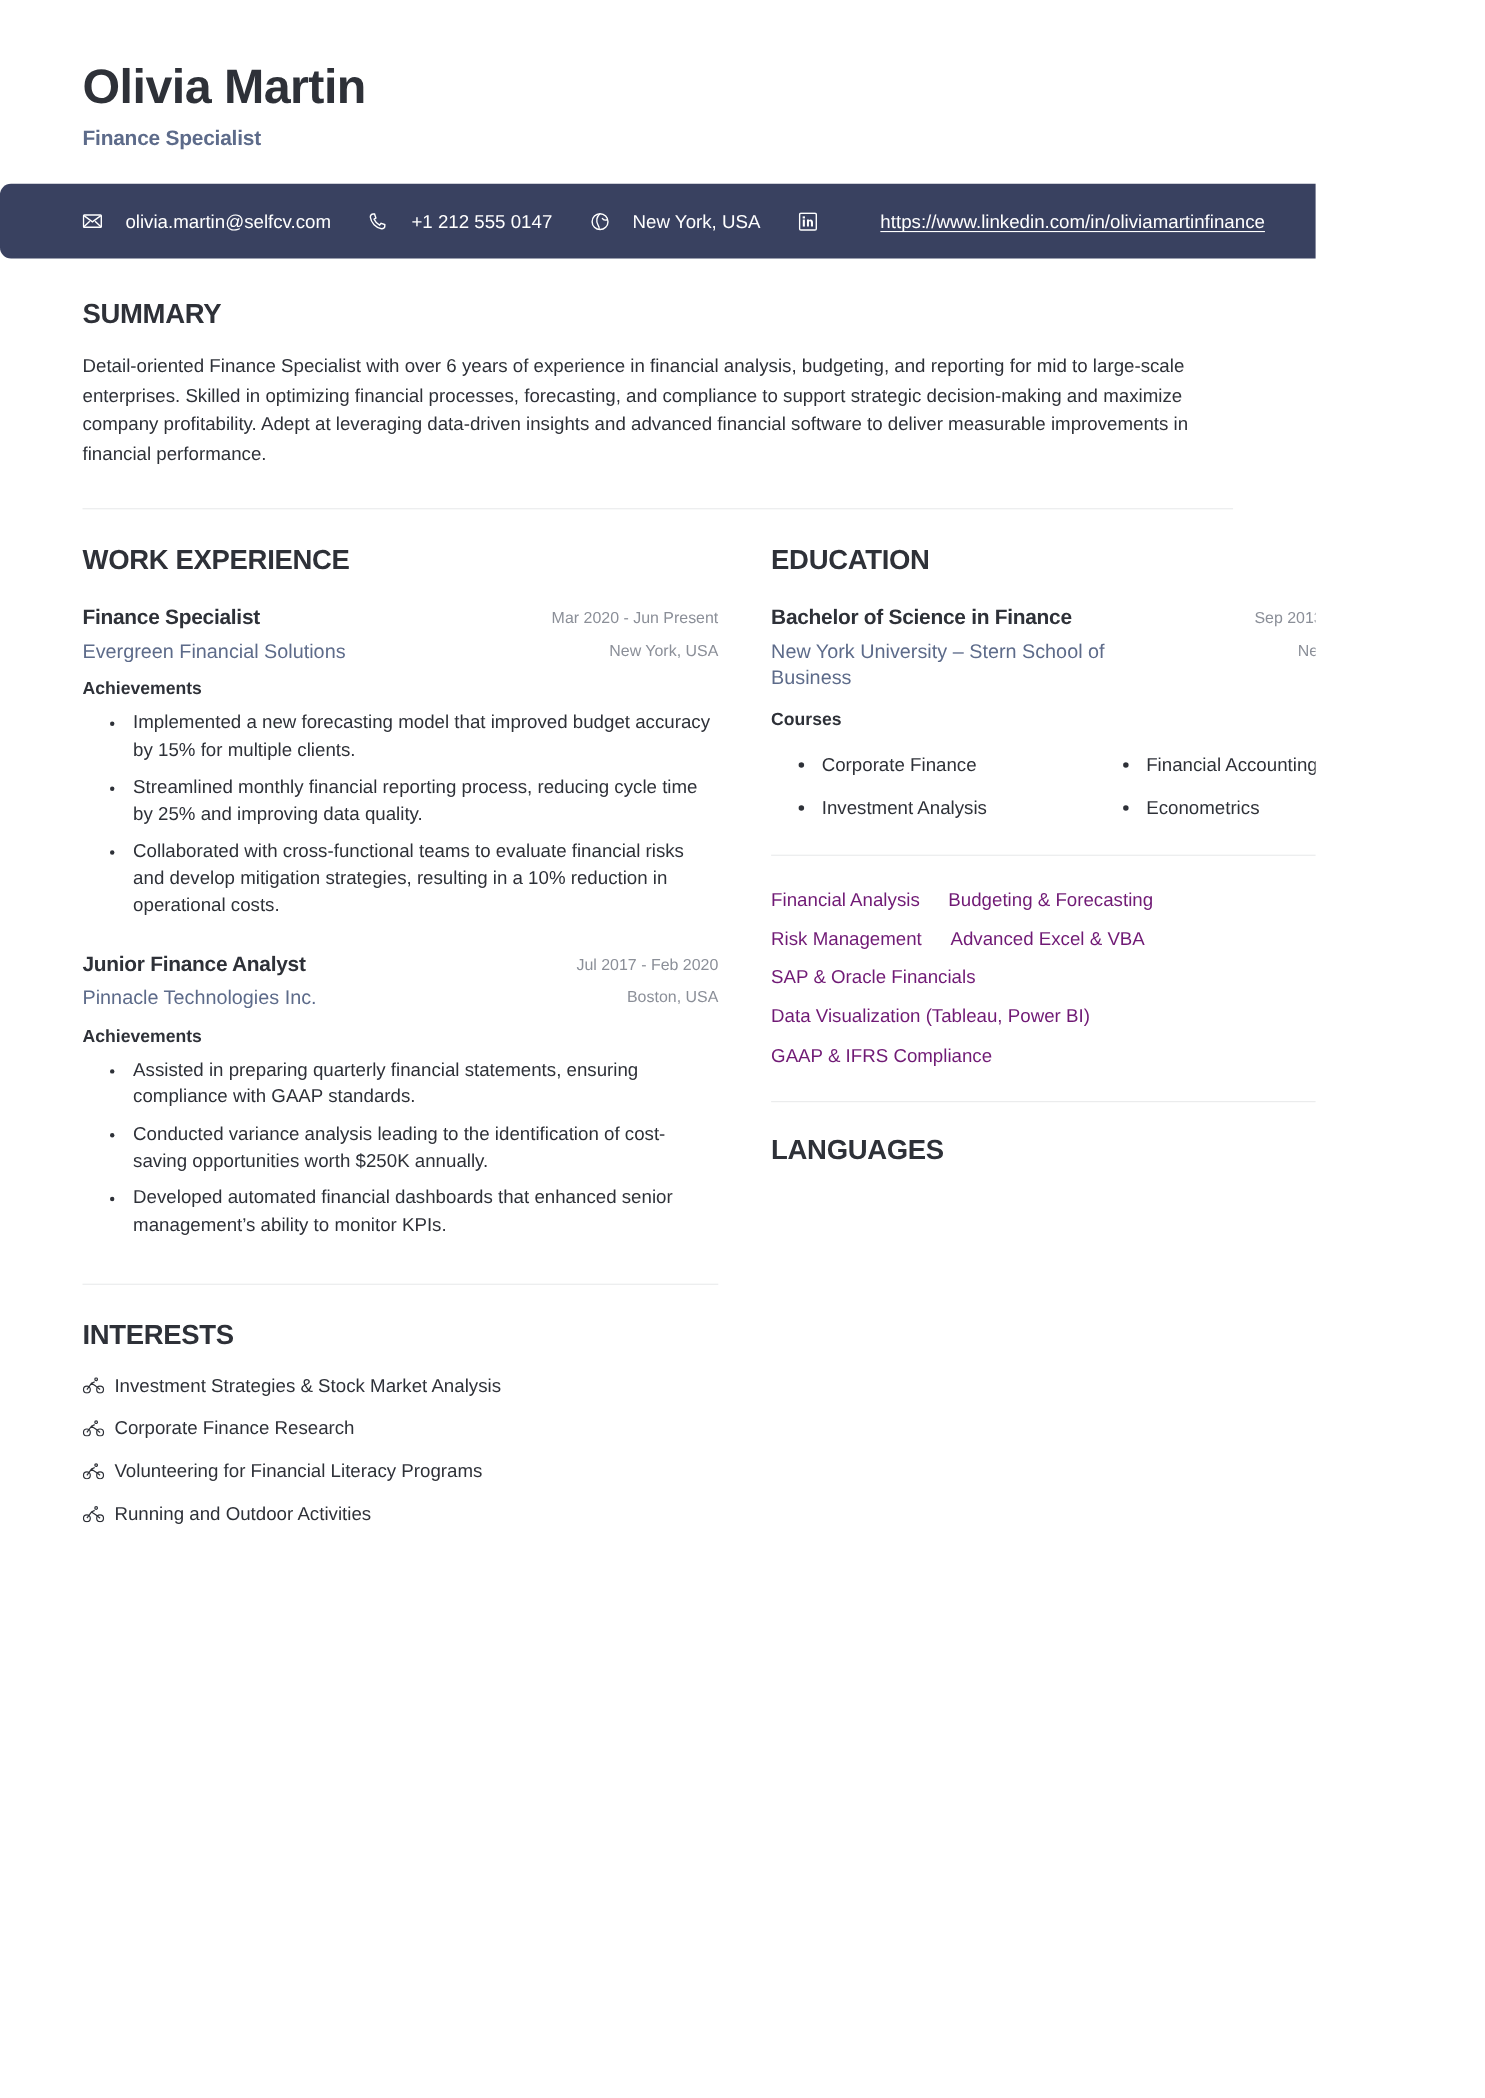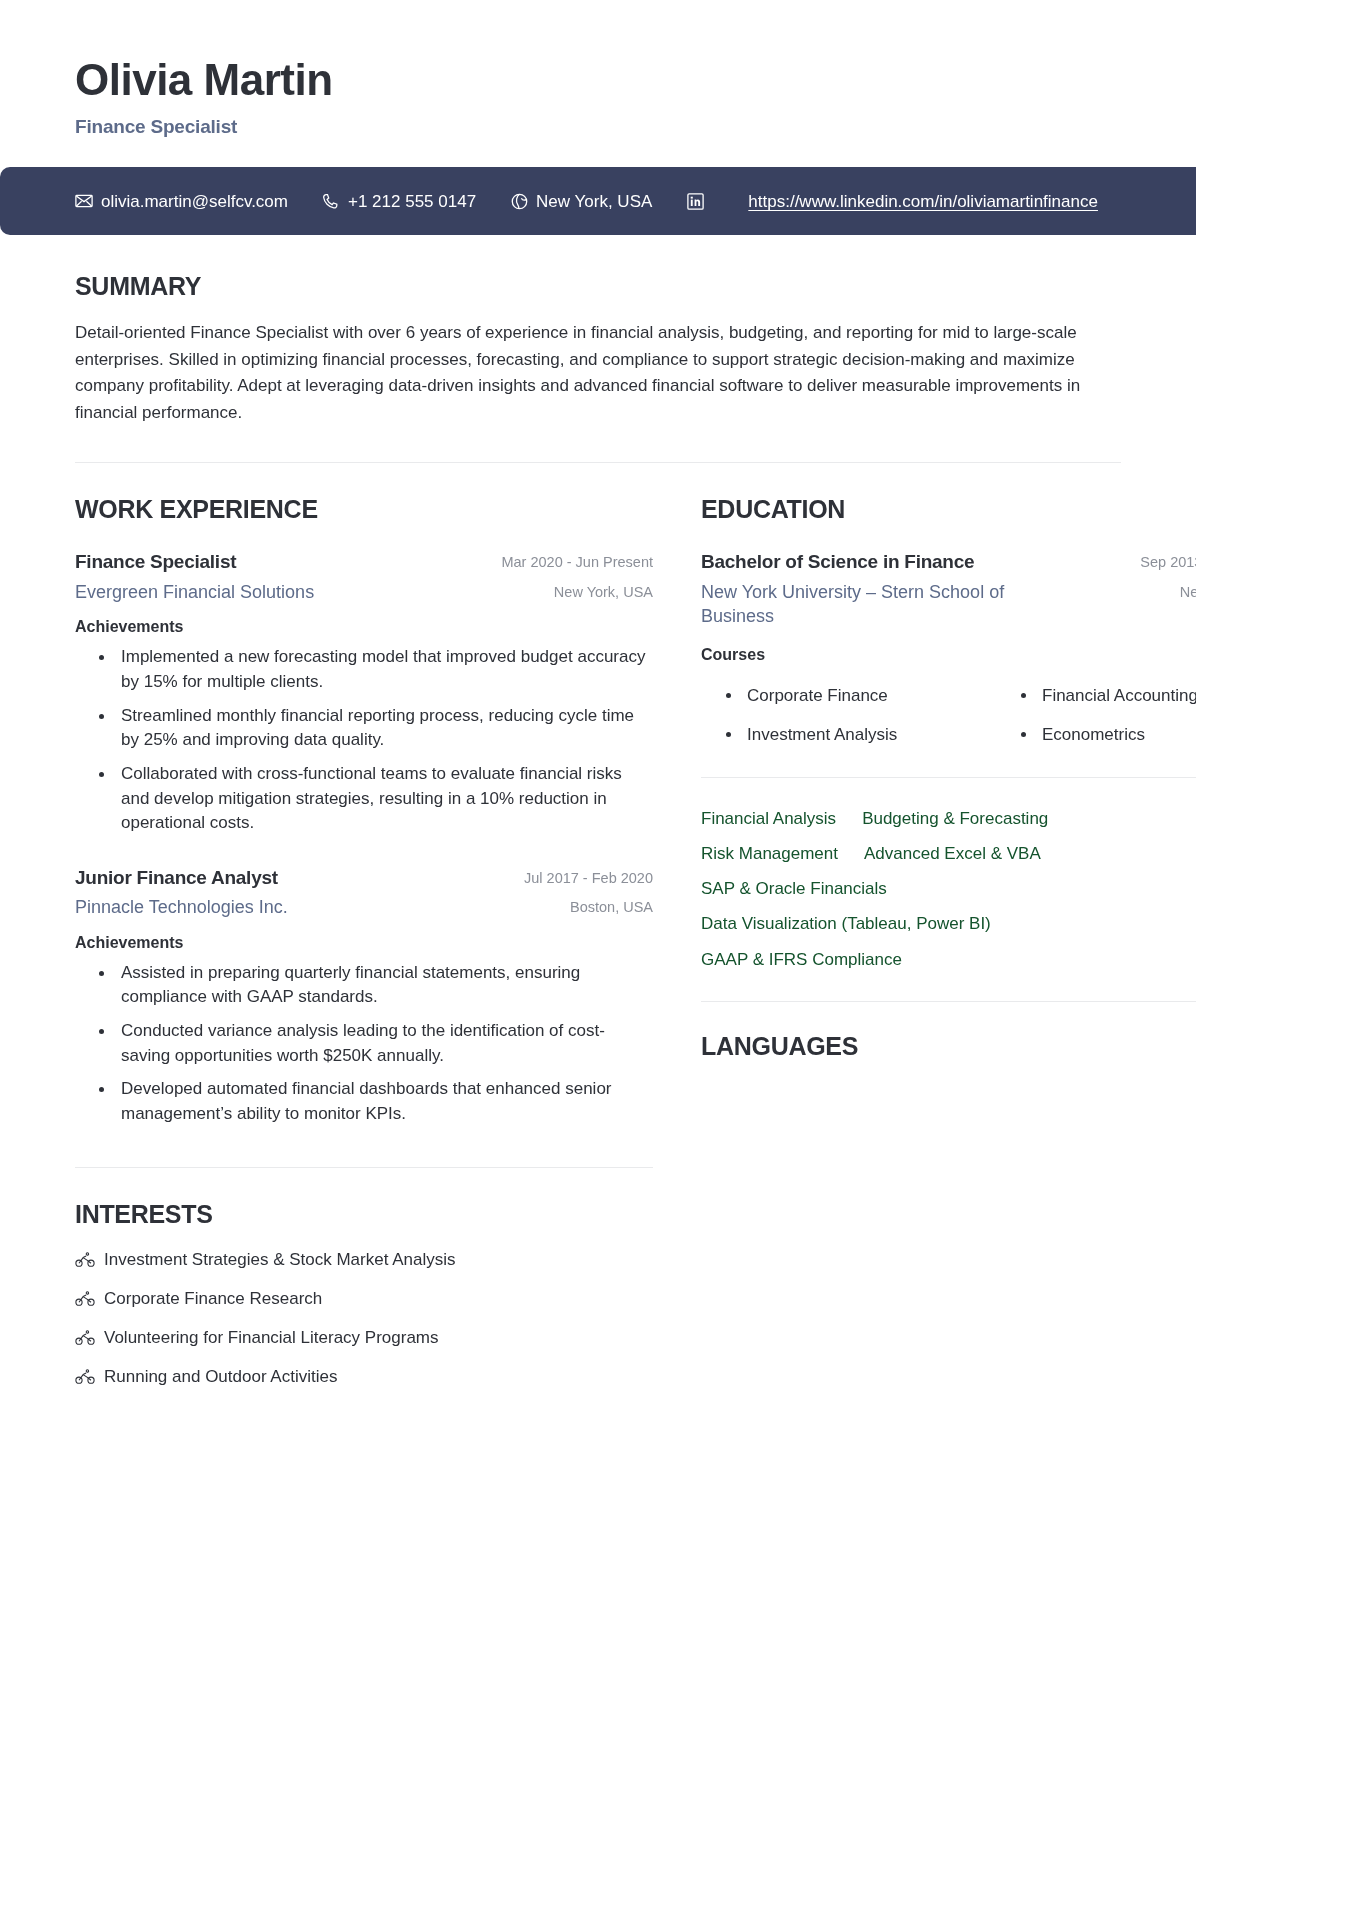--- a/index.html
+++ b/index.html
@@ -49,21 +49,21 @@
     height: 68px;
     display: flex;
     align-items: center;
     padding-left: 75px;
     gap: 34px;
     color: #ffffff;
   }
   .contact-item {
     display: flex;
     align-items: flex-end;
-    gap: 8px;
+    gap: 21px;
     font-size: 17px;
     line-height: 1;
     white-space: nowrap;
   }
   .contact-item .ci-icon {
     display: inline-flex;
     align-items: center;
     justify-content: center;
     width: 18px;
     height: 18px;
@@ -184,21 +184,21 @@
 
   
   .subsection { margin-top: 30px; }
   .subsection .divider { margin-bottom: 30px; }
   .skills-list { margin-top: 18px; }
   .skill-row {
     display: flex;
     gap: 26px;
     margin-top: 13px;
     font-size: 17px;
-    color: #14532d;
+    color: #701a75;
     line-height: 1.3;
   }
   .skill-row:first-child { margin-top: 0; }
 
   
   .lang-list { margin-top: 18px; }
   .lang-item {
     font-size: 17px;
     color: #2e3138;
     margin-top: 14px;

